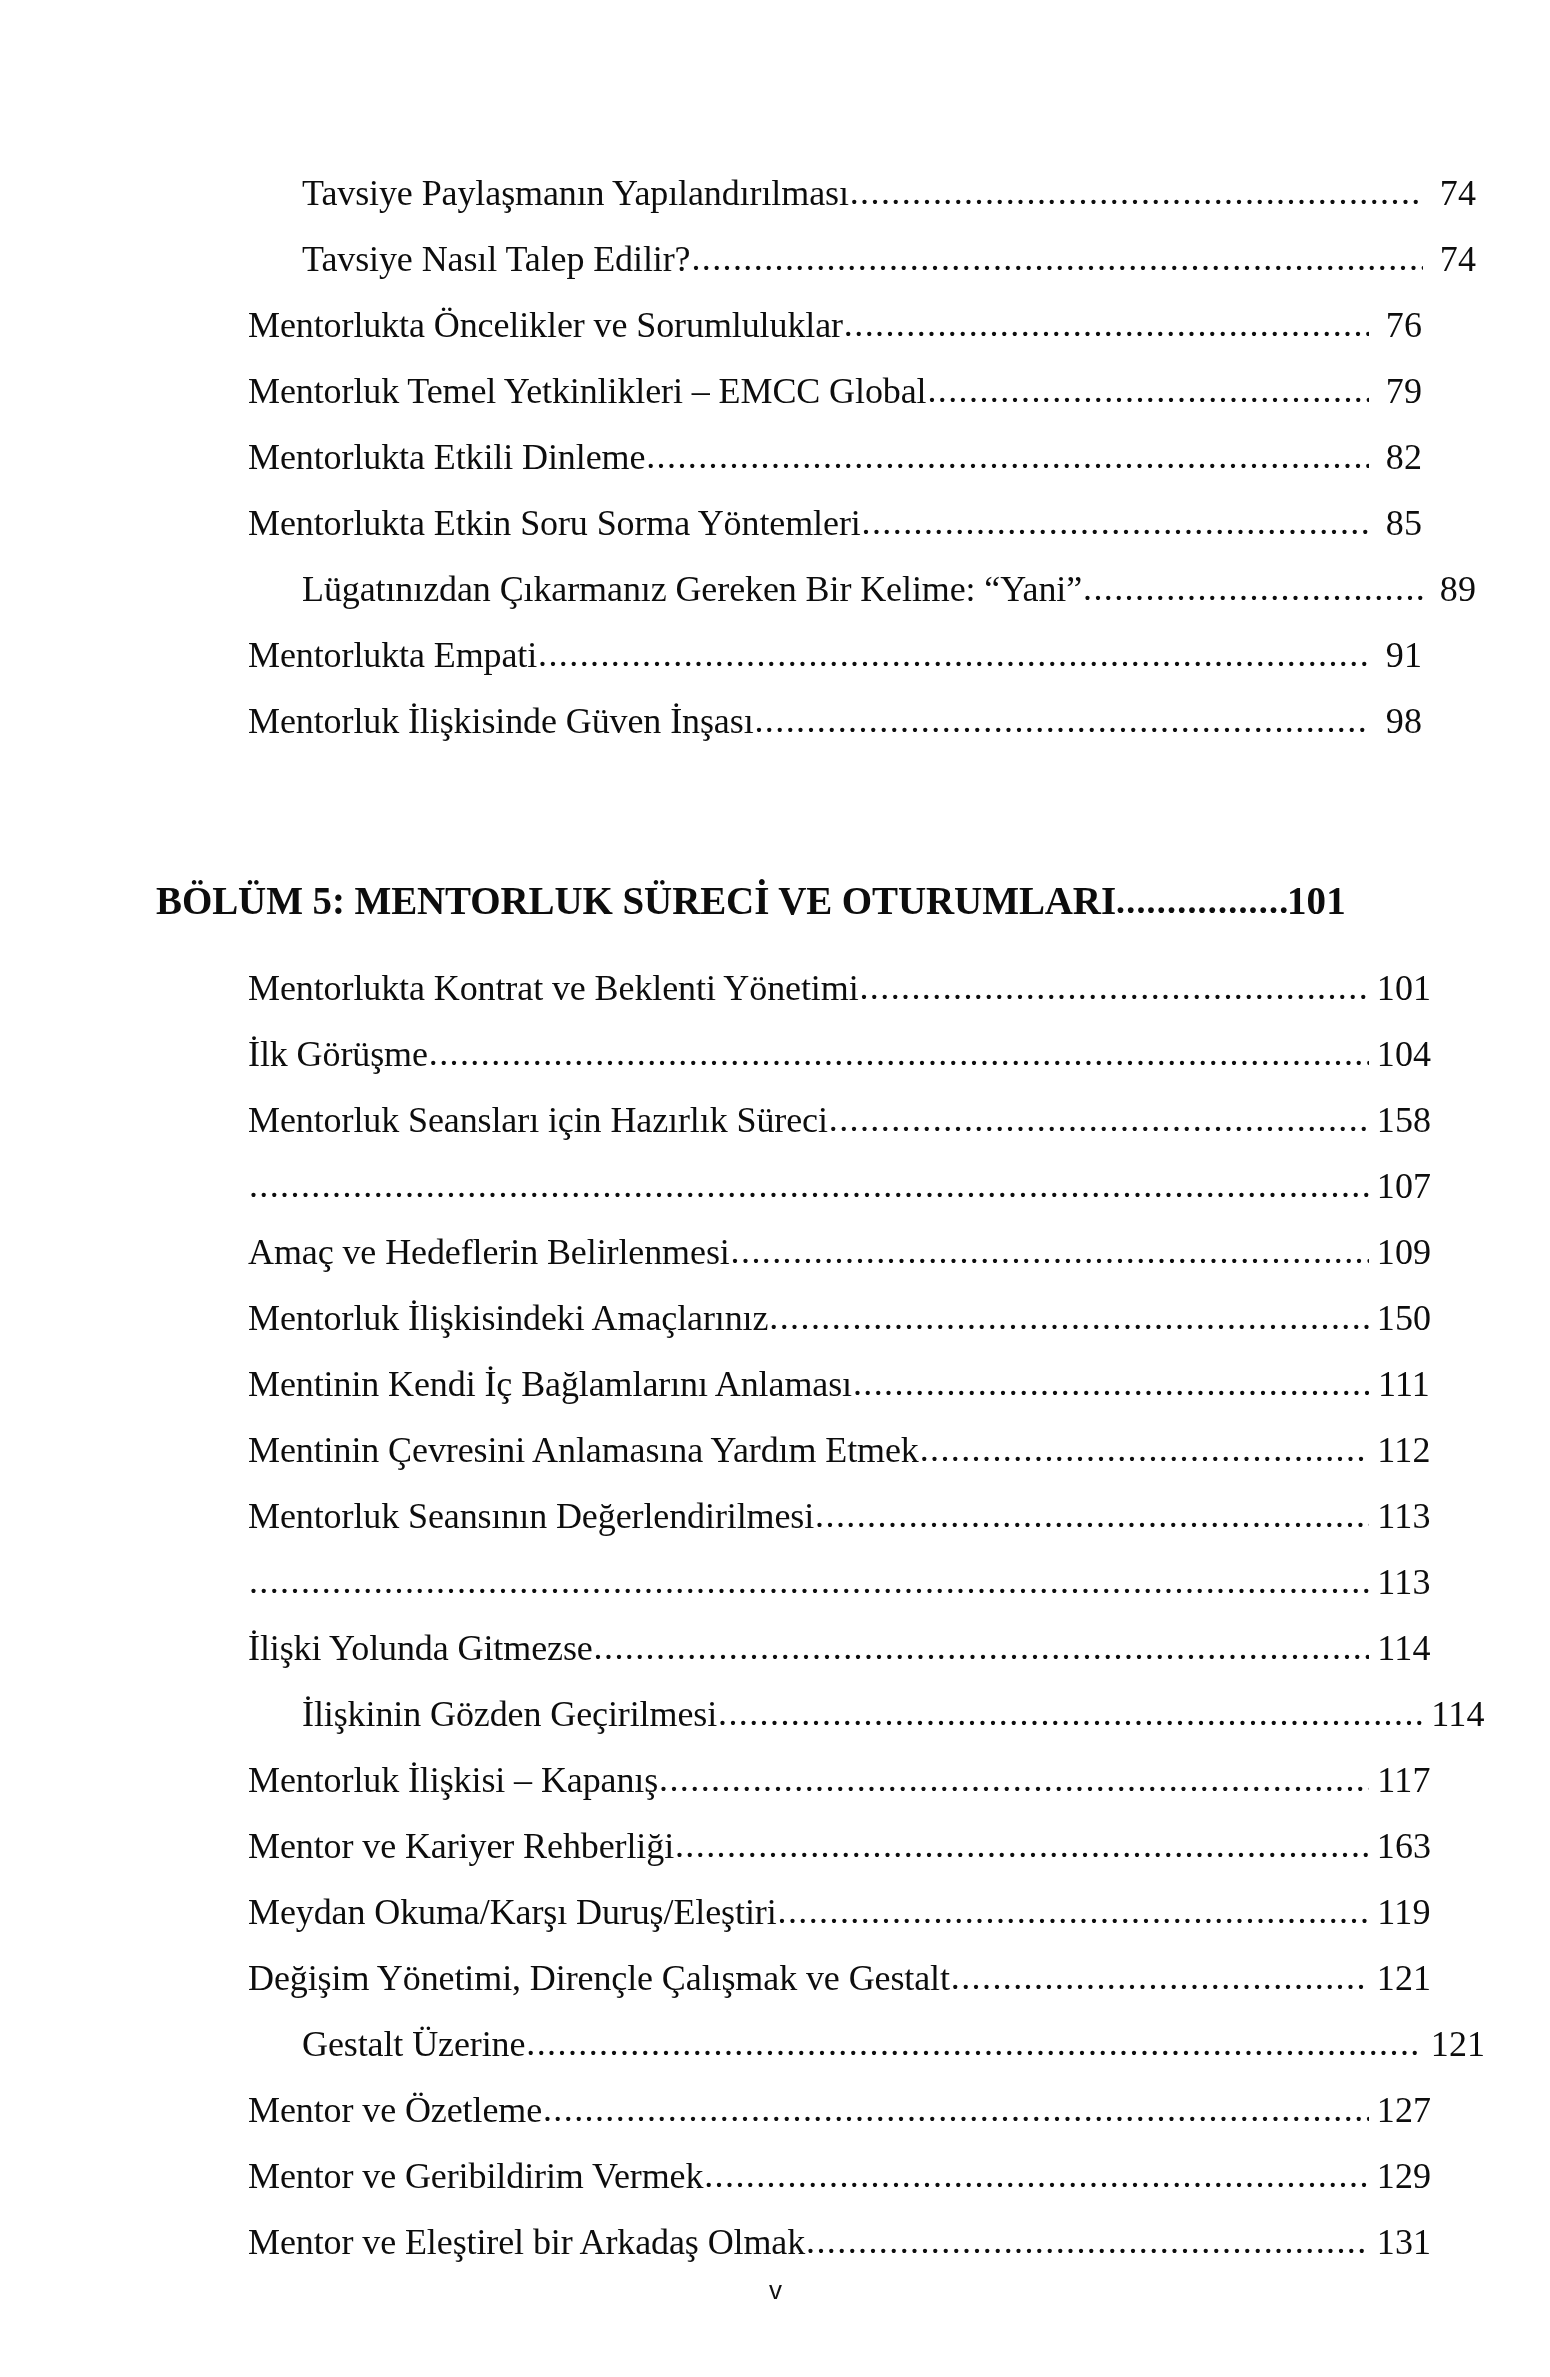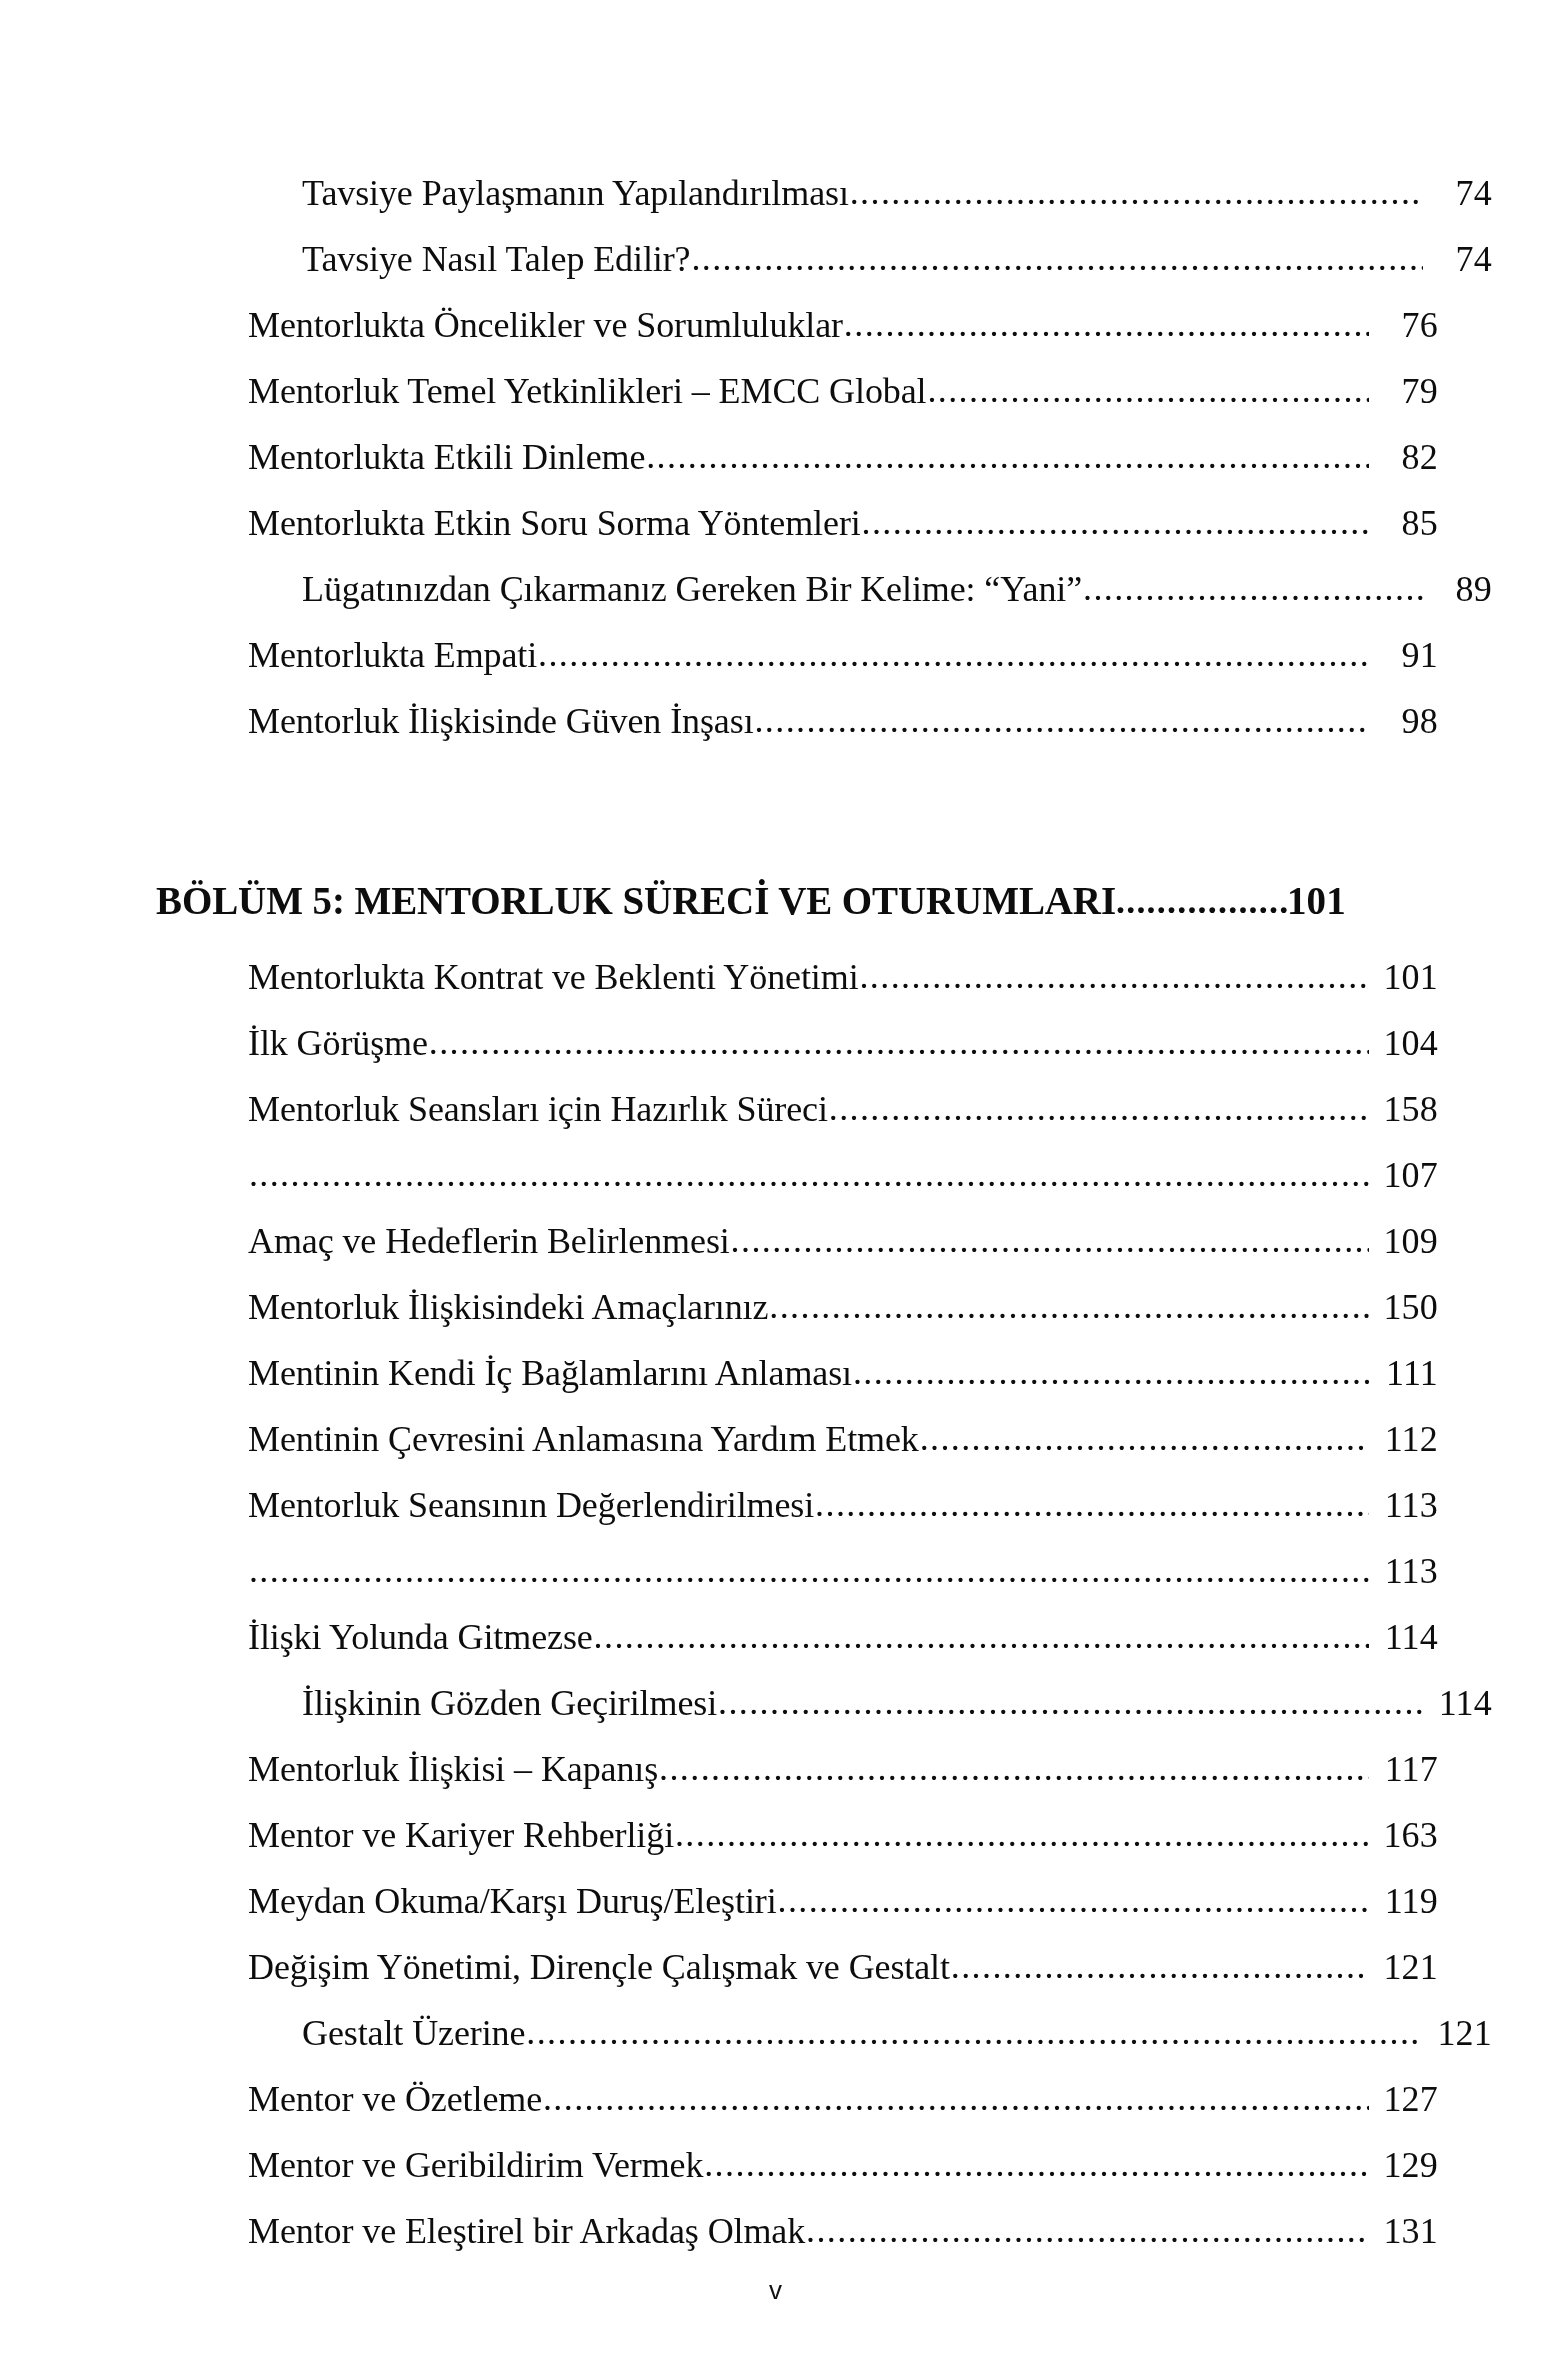--- a/index.html
+++ b/index.html
@@ -50,36 +50,36 @@
     white-space: nowrap;
     margin: 0 0.9px;
     font-size: 36px;
     letter-spacing: 1.4px;
     line-height: 1;
     position: relative;
     top: -0.9px;
   }
   .toc-row .pageno {
     flex: 0 0 auto;
-    text-align: right;
+    text-align: center;
     min-width: 68px;
     letter-spacing: 0.2px;
   }
 
   
   .toc-row.level2 {
     padding-left: 54px;
   }
 
   
   .toc-row.chapter {
     font-weight: bold;
     font-size: 39px;
     margin-left: -92px;
-    margin-bottom: 39px;
+    margin-bottom: 50px;
     letter-spacing: 0.2px;
   }
   .toc-row.chapter .leader {
     letter-spacing: 1.2px;
     margin: 0;
   }
   .toc-row.chapter .pageno {
     min-width: 0;
     margin-left: 0;
   }

